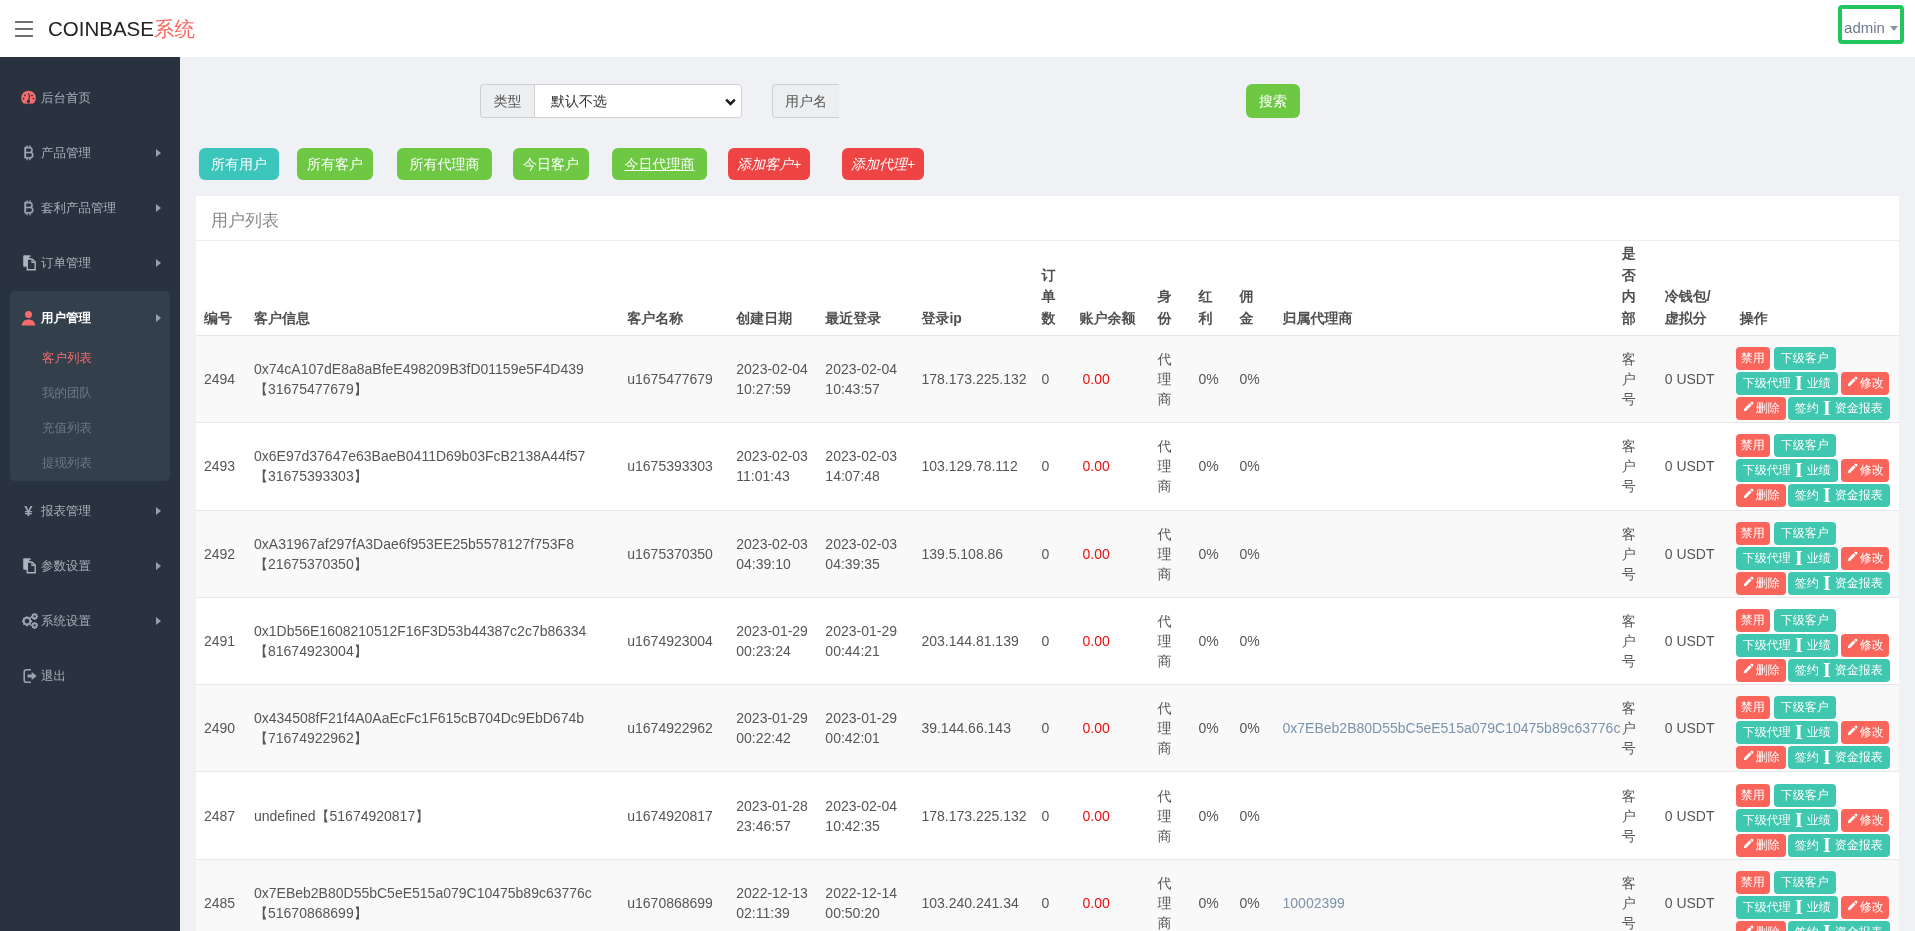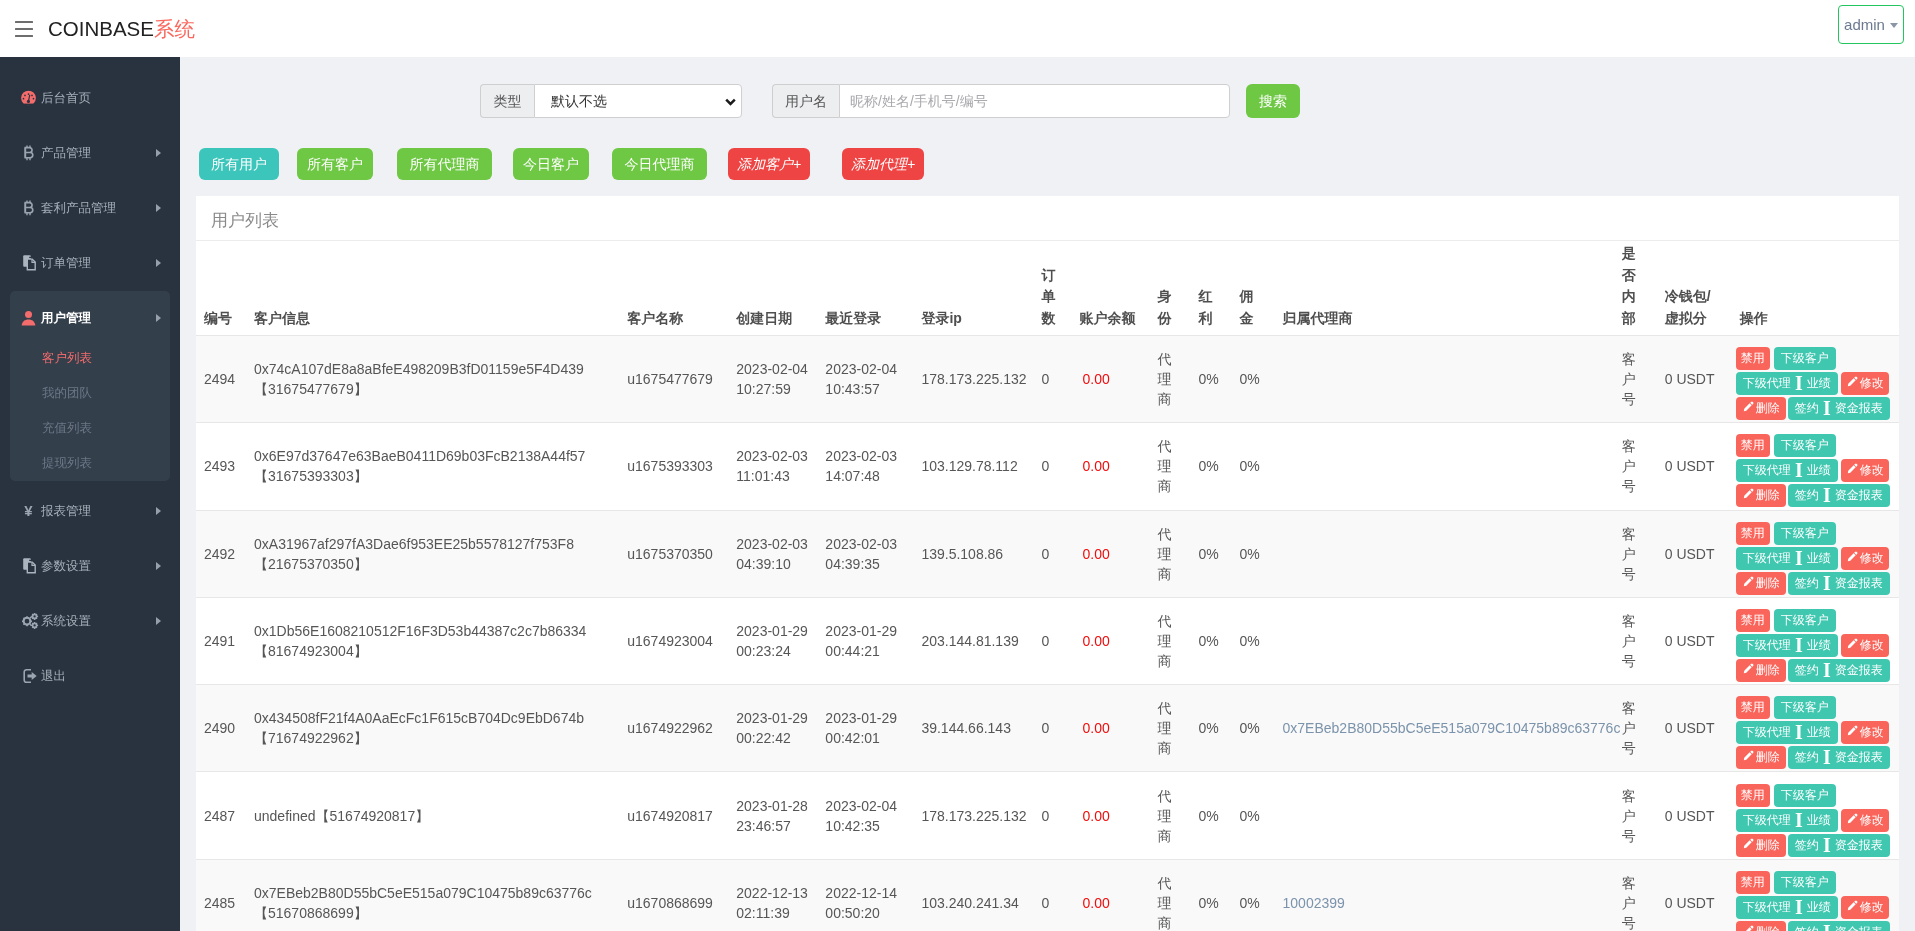--- a/index.html
+++ b/index.html
@@ -3,21 +3,21 @@
 <meta charset="utf-8">
 <title>COINBASE系统</title>
 <style>
 * { margin:0; padding:0; box-sizing:border-box; }
 html,body { width:1915px; height:931px; overflow:hidden; font-family:"Liberation Sans",sans-serif; background:#eff1f5; }
 #header { position:absolute; left:0; top:0; width:1915px; height:57px; background:#fff; z-index:5; }
 #burger { position:absolute; left:15px; top:20.5px; width:18px; height:18px; }
 #burger div { height:2.7px; background:#6e6e6e; border-radius:0.5px; margin-bottom:4.4px; }
 #logo { position:absolute; left:48px; top:14px; font-size:20.5px; font-weight:normal; color:#222; letter-spacing:0; line-height:29px; }
 #logo span { color:#f9685e; }
-#adminbox { position:absolute; left:1838px; top:5px; width:66px; height:39px; border:1px solid #22c55e; border-radius:4px; background:#fff; color:#6b7a90; font-size:15px; line-height:37px; text-align:center; }
+#adminbox { position:absolute; left:1838px; top:5px; width:66px; height:39px; border:4px solid #22c55e; border-radius:4px; background:#fff; color:#6b7a90; font-size:15px; line-height:37px; text-align:center; }
 #adminbox .car { display:inline-block; width:0; height:0; border-left:4px solid transparent; border-right:4px solid transparent; border-top:5px solid #8a95a5; margin-left:5px; vertical-align:2px; }
 
 #side { position:absolute; left:0; top:57px; width:180px; height:874px; background:#28333f; }
 .mi { position:absolute; left:0; width:180px; height:24px; }
 .mi .ic { position:absolute; left:20px; top:50%; transform:translateY(-50%); width:17px; height:17px; }
 .mi .tx { position:absolute; left:41px; top:50%; transform:translateY(-50%); font-size:12.5px; color:#a5afba; white-space:nowrap; }
 .mi .caret { position:absolute; left:156px; top:50%; margin-top:-4px; width:0; height:0; border-top:4px solid transparent; border-bottom:4px solid transparent; border-left:5px solid #96a0ac; }
 #activeblock { position:absolute; left:10px; top:291px; width:160px; height:190px; background:#343f4c; border-radius:5px; }
 .smi { position:absolute; left:42px; font-size:12.5px; color:#6d7888; white-space:nowrap; transform:translateY(-50%); }
 
@@ -181,29 +181,28 @@
   </div>
 
 <div class="grp" style="left:480px; top:84px; width:262px;">
   <div class="lab" style="width:54px;">类型</div>
   <div class="fld" style="left:54px; width:208px; padding-left:16px;">默认不选<svg style="position:absolute;right:5px;top:13px;" width="11" height="8" viewBox="0 0 11 8">
         <path d="M1.2 1.6l4.3 4.3 4.3-4.3" fill="none" stroke="#1b1b1b" stroke-width="2.5"></path>
       </svg></div>
 </div>
 <div class="grp" style="left:772px; top:84px; width:458px;">
   <div class="lab" style="width:67px;">用户名</div>
-  <div class="fld" style="left:67px; width:391px; color:#a9a9ae;">昵称/姓名/手机号/编号</div>
 </div>
 <div class="btn green" style="left:1246px; top:84px; width:54px; height:34px; line-height:34px;">搜索</div>
 
 <div class="btn teal" style="left:199px; top:148px; width:80px;">所有用户</div>
 <div class="btn green" style="left:297px; top:148px; width:76px;">所有客户</div>
 <div class="btn green" style="left:397px; top:148px; width:95px;">所有代理商</div>
 <div class="btn green" style="left:513px; top:148px; width:76px;">今日客户</div>
-<div class="btn green" style="left:612px; top:148px; width:95px;">今日代理商</div>
+<div class="btn green" style="left:612px; top:148px; width:95px;text-decoration:underline;">今日代理商</div>
 <div class="btn red" style="left:728px; top:148px; width:82px;">添加客户+</div>
 <div class="btn red" style="left:842px; top:148px; width:82px;">添加代理+</div>
 
 <div id="panel">
   <div id="ptitle">用户列表</div>
   <div class="phead"></div>
   <table id="tbl">
     <colgroup>
       <col style="width:50px">
         <col style="width:373px">

